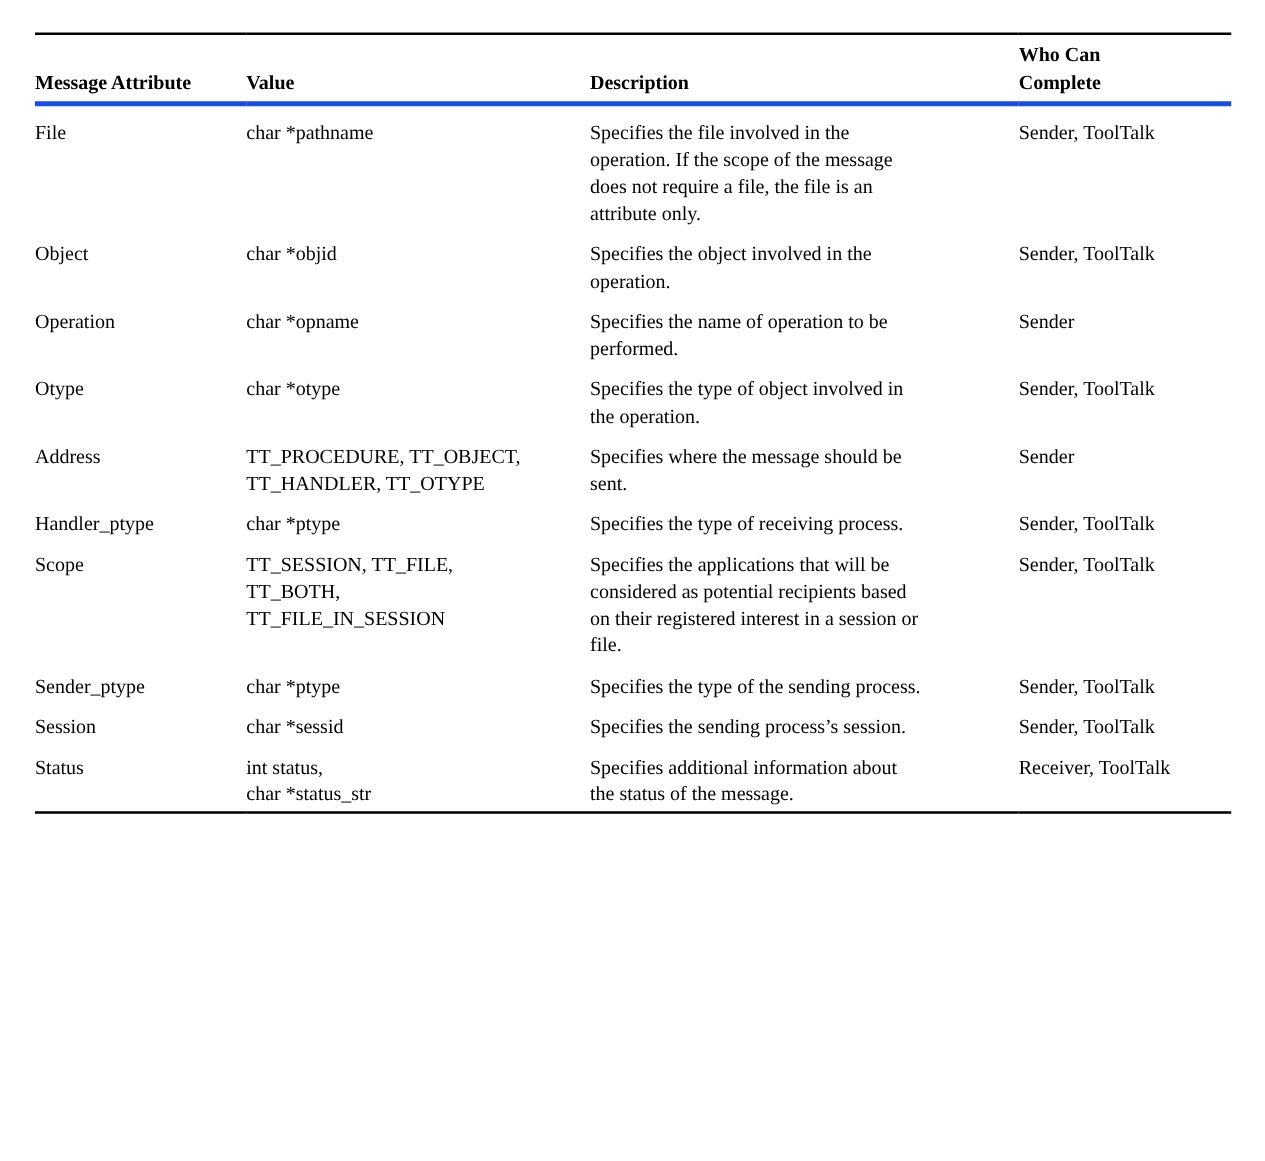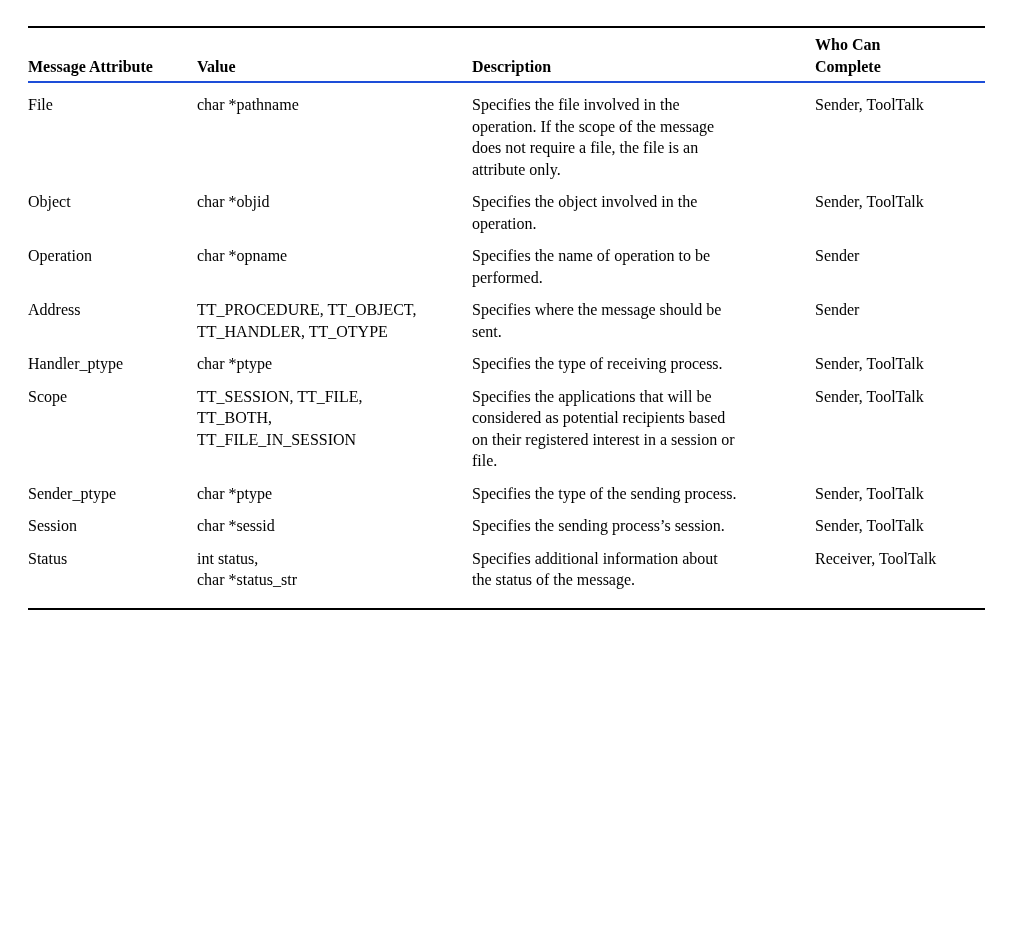--- a/index.html
+++ b/index.html
@@ -29,31 +29,31 @@
     table-layout: fixed;
   }
   col.c-attr  { width: 169px; }
   col.c-value { width: 275px; }
   col.c-desc  { width: 343px; }
   col.c-who   { width: 170px; }
   thead th {
     text-align: left;
     vertical-align: bottom;
     font-weight: bold;
-    border-bottom: 2px solid #1d4ed8;
+    border-bottom: 4px solid #1d4ed8;
     padding: 6px 6px 4px 0;
     white-space: pre-line;
   }
   tbody td {
     vertical-align: top;
     padding: 11px 8px 0 0;
     white-space: pre-line;
   }
   tbody tr:last-child td {
-    padding-bottom: 17px;
+    padding-bottom: 2px;
   }
 </style>
 </head>
 <body>
 
 <div class="page">
   <table class="attr-table">
     <colgroup>
       <col class="c-attr">
         <col class="c-value">
@@ -85,20 +85,27 @@
         <td>Specifies the object involved in the
 operation.</td>
         <td>Sender, ToolTalk</td>
       </tr>
       <tr>
         <td>Operation</td>
         <td>char *opname</td>
         <td>Specifies the name of operation to be
 performed.</td>
         <td>Sender</td>
+      </tr>
+      <tr>
+        <td>Otype</td>
+        <td>char *otype</td>
+        <td>Specifies the type of object involved in
+the operation.</td>
+        <td>Sender, ToolTalk</td>
       </tr>
       <tr>
         <td>Address</td>
         <td>TT_PROCEDURE, TT_OBJECT,
 TT_HANDLER, TT_OTYPE</td>
         <td>Specifies where the message should be
 sent.</td>
         <td>Sender</td>
       </tr>
       <tr>

